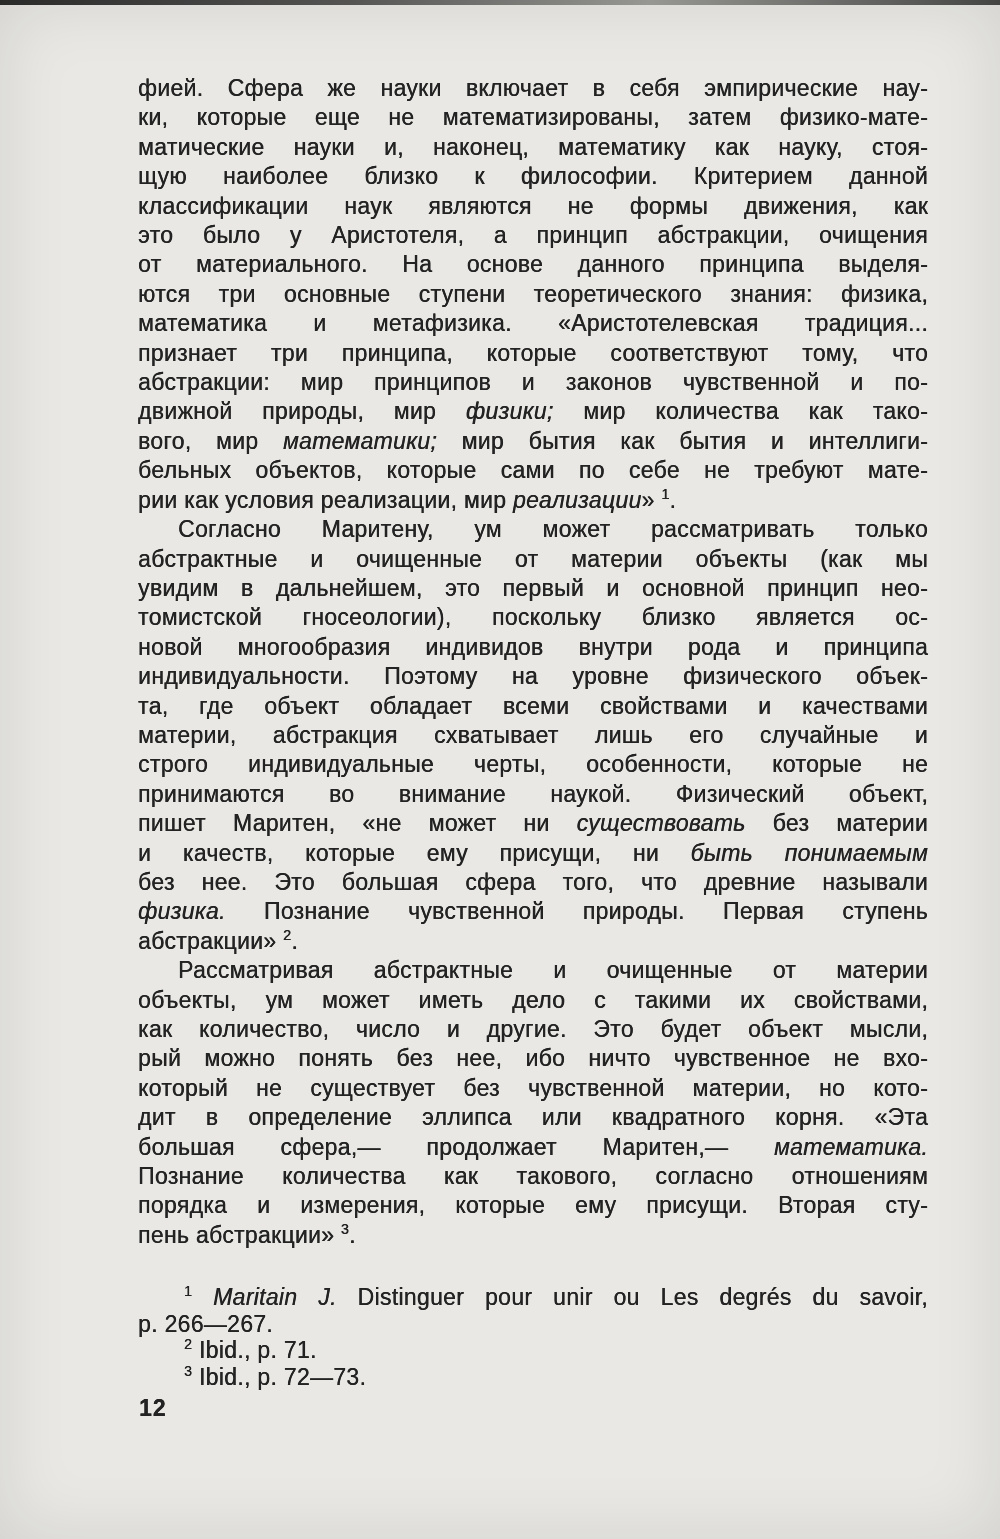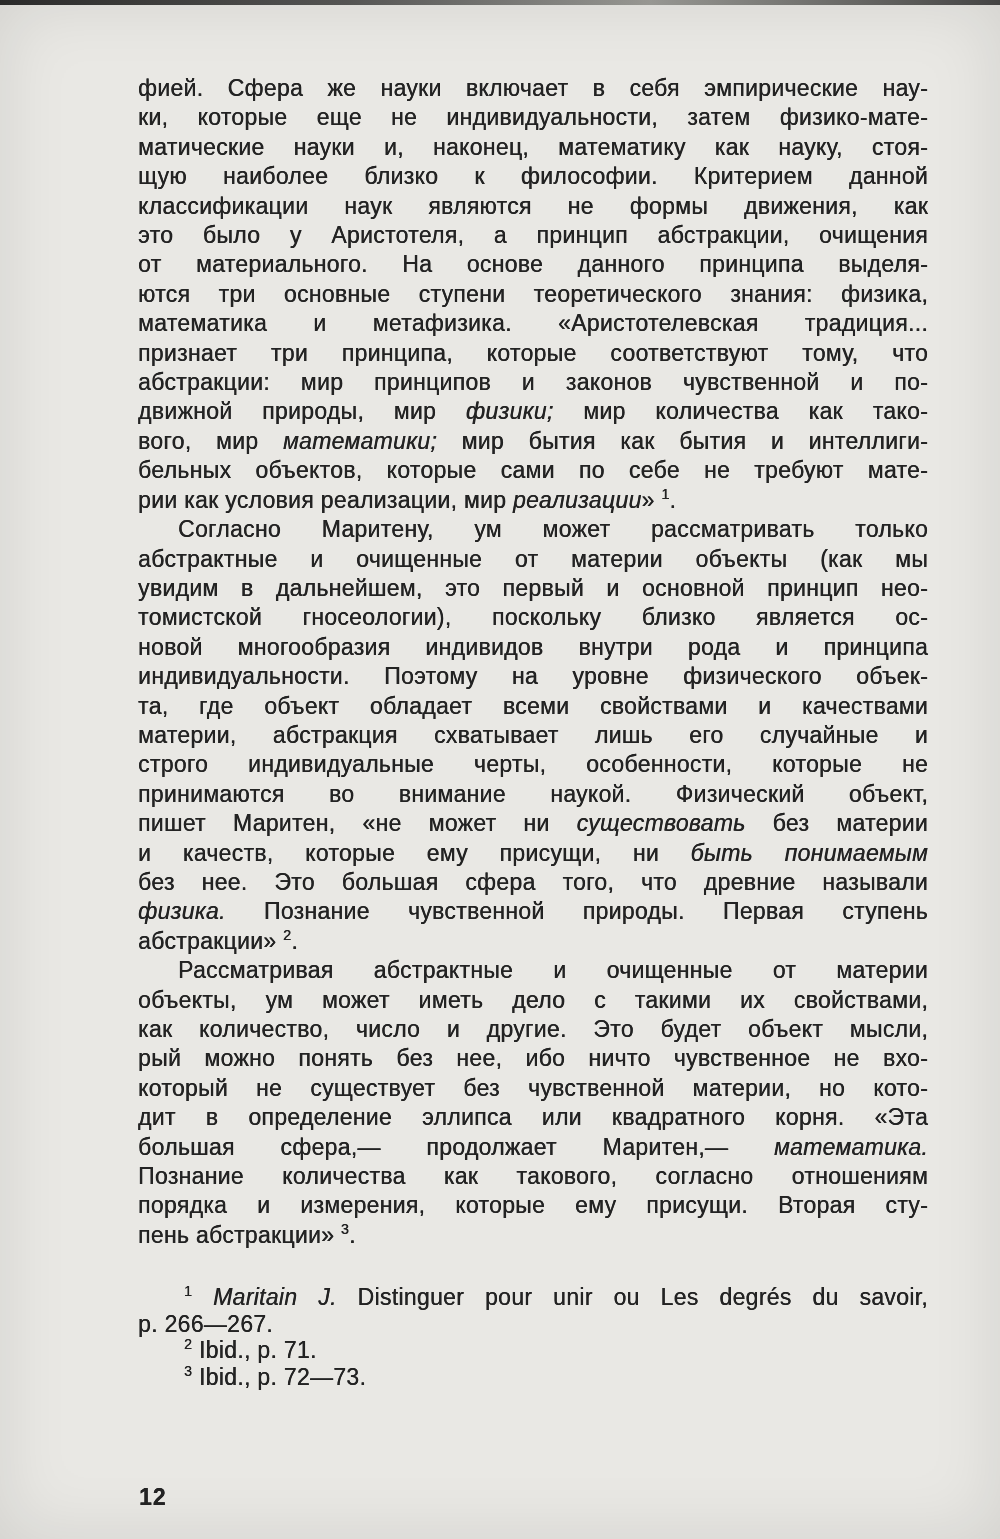--- a/index.html
+++ b/index.html
@@ -42,37 +42,37 @@
     width: 790px;
     font-size: 23px;
     line-height: 26.5px;
     letter-spacing: 0.3px;
     text-shadow: 0.3px 0 0 currentColor;
   }
   .footnotes .line.indent { text-indent: 46px; }
   .page-number {
     position: absolute;
     left: 139px;
-    top: 1484px;
+    top: 1395px;
     font-size: 23px;
     font-weight: bold;
     letter-spacing: 1px;
     text-shadow: 0.3px 0 0 currentColor;
   }
 </style>
 </head>
 <body>
 
 <div class="page">
   <div class="edge-top"></div>
 
   <div class="text-block">
       <div>
         <div class="line j"><span>фией. Сфера же науки включает в себя эмпирические нау-</span></div>
-        <div class="line j"><span>ки, которые еще не индивидуальности, затем физико-мате-</span></div>
+        <div class="line j"><span>ки, которые еще не математизированы, затем физико-мате-</span></div>
         <div class="line j"><span>матические науки и, наконец, математику как науку, стоя-</span></div>
         <div class="line j"><span>щую наиболее близко к философии. Критерием данной</span></div>
         <div class="line j"><span>классификации наук являются не формы движения, как</span></div>
         <div class="line j"><span>это было у Аристотеля, а принцип абстракции, очищения</span></div>
         <div class="line j"><span>от материального. На основе данного принципа выделя-</span></div>
         <div class="line j"><span>ются три основные ступени теоретического знания: физика,</span></div>
         <div class="line j"><span>математика и метафизика. «Аристотелевская традиция...</span></div>
         <div class="line j"><span>признает три принципа, которые соответствуют тому, что</span></div>
         <div class="line j"><span>абстракции: мир принципов и законов чувственной и по-</span></div>
         <div class="line j"><span>движной природы, мир </span><span class="it">физики;</span><span> мир количества как тако-</span></div>

